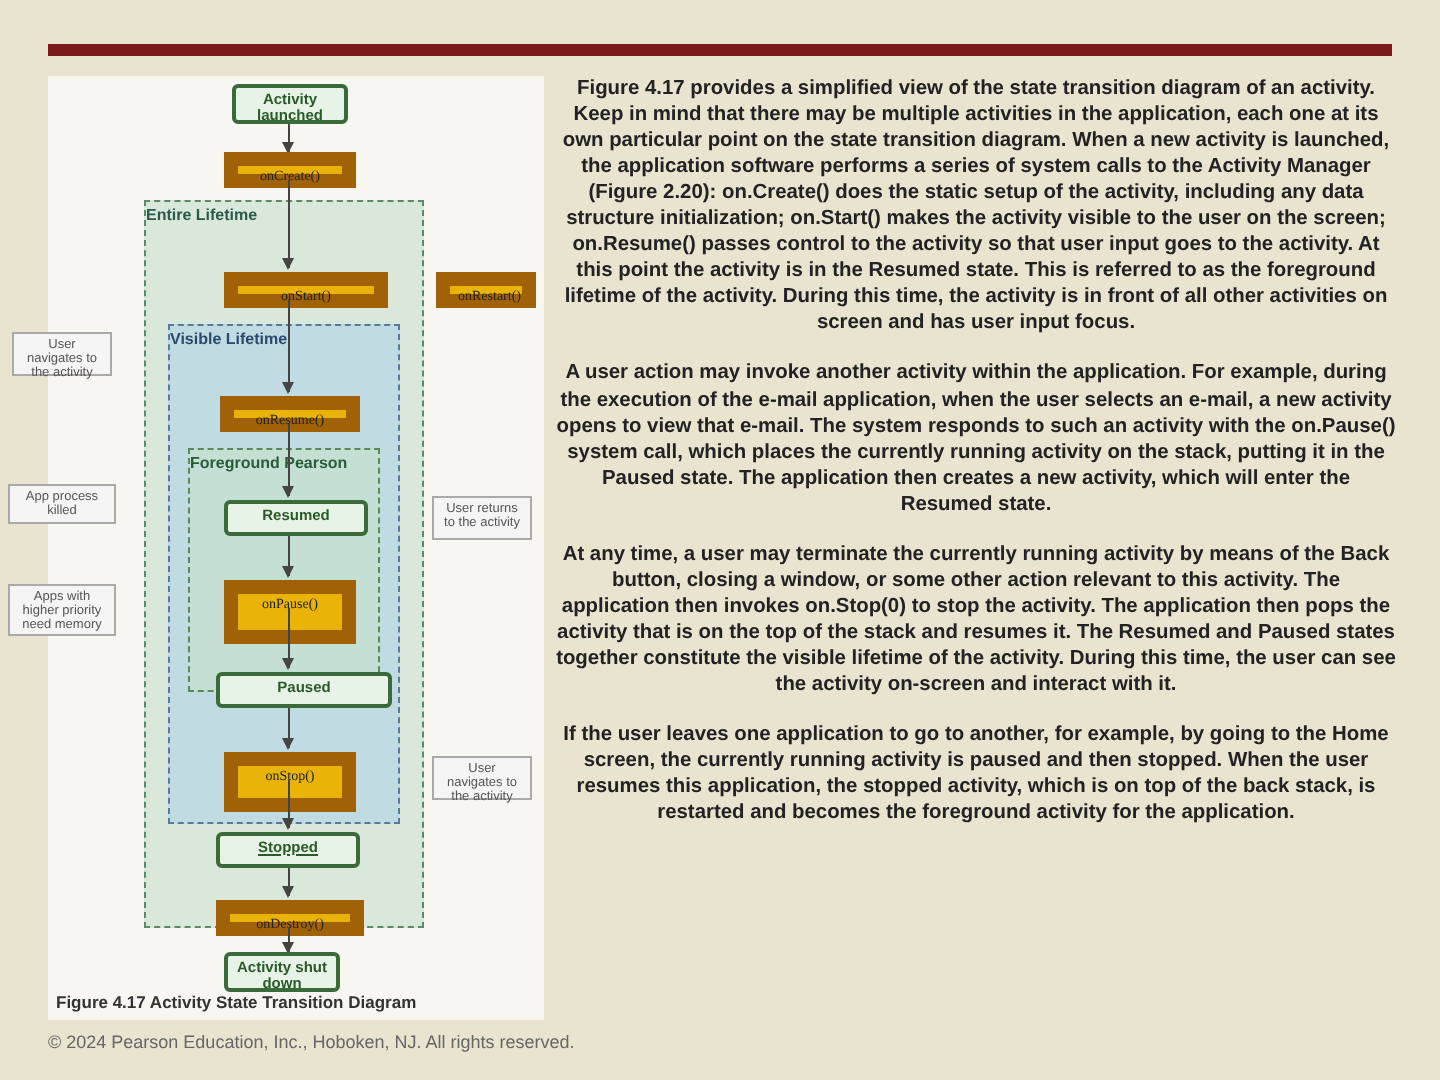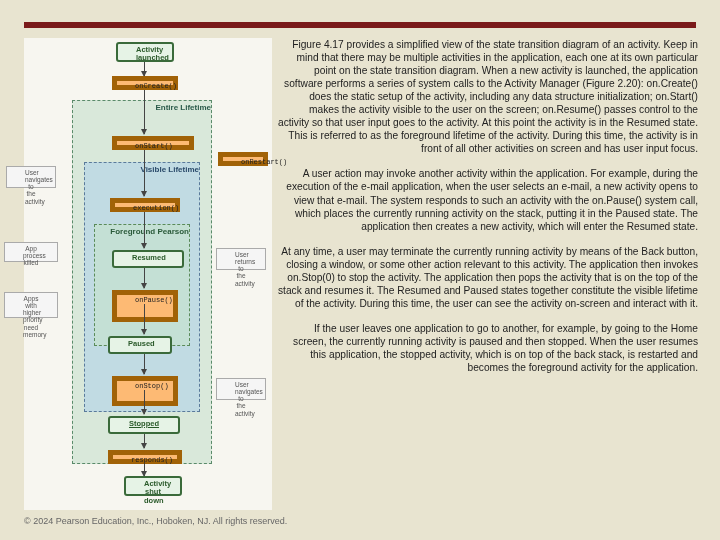--- a/index.html
+++ b/index.html
@@ -25,21 +25,22 @@
     position: absolute;
     top: 38px;
     left: 278px;
     right: 22px;
     bottom: 36px;
   }
   .para {
     font-size: 10.2px;
     line-height: 1.28;
     margin-bottom: 12px;
-    text-align: right;
+    text-align: center;
+    font-weight: bold;
   }
   .footer {
     position: absolute;
     bottom: 14px;
     left: 24px;
     font-size: 9px;
     color: #666;
   }
   
   .diagram {
@@ -57,48 +58,48 @@
     font-size: 8.5px;
     font-weight: bold;
     color: #333;
   }
   .box {
     position: absolute;
     border: 1px solid #444;
     background: #eef;
     text-align: center;
     font-size: 7.5px;
-    padding: 2px 18px;
+    padding: 2px 4px;
     line-height: 1.1;
   }
   .box.state {
     border: 2px solid #3a6a3a;
     background: #e6f3e6;
     border-radius: 3px;
     font-weight: bold;
     color: #2a5a2a;
   }
   .box.call {
-    background: #fdba74;
-    border: 5px solid #a16207;
-    font-family: Liberation Mono, monospace;
+    background: #eab308;
+    border: 7px solid #a16207;
+    font-family: Liberation Serif, serif;
     font-size: 7px;
   }
   .box.note {
     background: #f5f5f5;
     border: 1px solid #aaa;
     font-size: 6.5px;
     color: #555;
   }
   .lifetime {
     position: absolute;
     border: 1px dashed #888;
     font-size: 8px;
     font-weight: bold;
-    text-align: right;
+    text-align: left;
     padding-top: 2px;
   }
   .lt-entire {
     background: rgba(180,215,190,0.45);
     color: #2a5a4a;
     border-color: #5a8a6a;
   }
   .lt-visible {
     background: rgba(170,205,235,0.5);
     color: #2a4a6a;
@@ -151,78 +152,79 @@
     <span>onCreate()</span>
   </div>
   <div class="arrow" style="left:120px; top:52px; height:44px;"></div>
 
   <div class="box call" style="left:88px; top:98px; width:82px; height:14px;">
     <span>onStart()</span>
   </div>
   <div class="arrow" style="left:120px; top:112px; height:46px;"></div>
 
   <div class="box call" style="left:86px; top:160px; width:70px; height:14px;">
-    <span>execution()</span>
+    <span>onResume()</span>
   </div>
   <div class="arrow" style="left:120px; top:174px; height:36px;"></div>
 
   <div class="box state" style="left:88px; top:212px; width:72px; height:18px;">
     <span>Resumed</span>
   </div>
   <div class="arrow" style="left:120px; top:230px; height:20px;"></div>
 
   <div class="box call" style="left:88px; top:252px; width:66px; height:32px;">
     <span>onPause()</span>
   </div>
   <div class="arrow" style="left:120px; top:266px; height:30px;"></div>
 
-  <div class="box state" style="left:84px; top:298px; width:64px; height:18px;">
+  <div class="box state" style="left:84px; top:298px; width:88px; height:18px;">
     <span>Paused</span>
   </div>
   <div class="arrow" style="left:120px; top:316px; height:20px;"></div>
 
   <div class="box call" style="left:88px; top:338px; width:66px; height:30px;">
     <span>onStop()</span>
   </div>
   <div class="arrow" style="left:120px; top:352px; height:24px;"></div>
 
   <div class="box state" style="left:84px; top:378px; width:72px; height:18px;text-decoration:underline;">
     <span>Stopped</span>
   </div>
   <div class="arrow" style="left:120px; top:396px; height:14px;"></div>
 
   <div class="box call" style="left:84px; top:412px; width:74px; height:14px;">
-    <span>responds()</span>
+    <span>onDestroy()</span>
   </div>
   <div class="arrow" style="left:120px; top:426px; height:12px;"></div>
 
-  <div class="box state" style="left:100px; top:438px; width:58px; height:20px;">
+  <div class="box state" style="left:88px; top:438px; width:58px; height:20px;">
     <span>Activity shut down</span>
   </div>
 
-  <div class="box call" style="left:194px; top:98px; width:50px; height:14px;margin-top:16px;">
+  <div class="box call" style="left:194px; top:98px; width:50px; height:14px;">
     <span>onRestart()</span>
   </div>
 
   <div class="box note" style="left:-20px; top:204px; width:54px; height:20px;">
     <span>App process killed</span>
   </div>
   <div class="box note" style="left:-18px; top:128px; width:50px; height:22px;">
     <span>User navigates to the activity</span>
   </div>
   <div class="box note" style="left:-20px; top:254px; width:54px; height:26px;">
     <span>Apps with higher priority need memory</span>
   </div>
   <div class="box note" style="left:192px; top:210px; width:50px; height:22px;">
     <span>User returns to the activity</span>
   </div>
   <div class="box note" style="left:192px; top:340px; width:50px; height:22px;">
     <span>User navigates to the activity</span>
   </div>
 
+  <div class="fig-caption">Figure 4.17   Activity State Transition Diagram</div>
 </div>
 
 <div class="content">
   <p class="para">Figure 4.17 provides a simplified view of the state transition diagram of an activity. Keep in mind that there may be multiple activities in the application, each one at its own particular point on the state transition diagram. When a new activity is launched, the application software performs a series of system calls to the Activity Manager (Figure 2.20): on.Create()  does the static setup of the activity, including any data structure initialization; on.Start()  makes the activity visible to the user on the screen; on.Resume()  passes control to the activity so that user input goes to the activity. At this point the activity is in the Resumed state. This is referred to as the foreground lifetime  of the activity. During this time, the activity is in front of all other activities on screen and has user input focus.</p>
   <p class="para">A user action may invoke another activity within the application. For example, during the execution of the e-mail application, when the user selects an e-mail, a new activity opens to view that e-mail. The system responds to such an activity with the on.Pause()  system call, which places the currently running activity on the stack, putting it in the Paused state. The application then creates a new activity, which will enter the Resumed state.</p>
   <p class="para">At any time, a user may terminate the currently running activity by means of the Back button, closing a window, or some other action relevant to this activity. The application then invokes on.Stop(0)  to stop the activity. The application then pops the activity that is on the top of the stack and resumes it. The Resumed and Paused states together constitute the visible lifetime  of the activity. During this time, the user can see the activity on-screen and interact with it.</p>
   <p class="para">If the user leaves one application to go to another, for example, by going to the Home screen, the currently running activity is paused and then stopped. When the user resumes this application, the stopped activity, which is on top of the back stack, is restarted and becomes the foreground activity for the application.</p>
 </div>
 
 <div class="footer">© 2024 Pearson Education, Inc., Hoboken, NJ. All rights reserved.</div>

